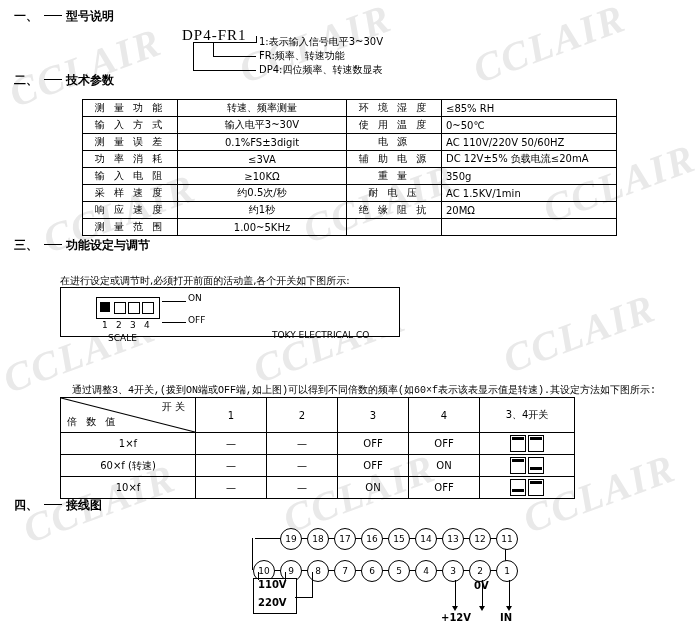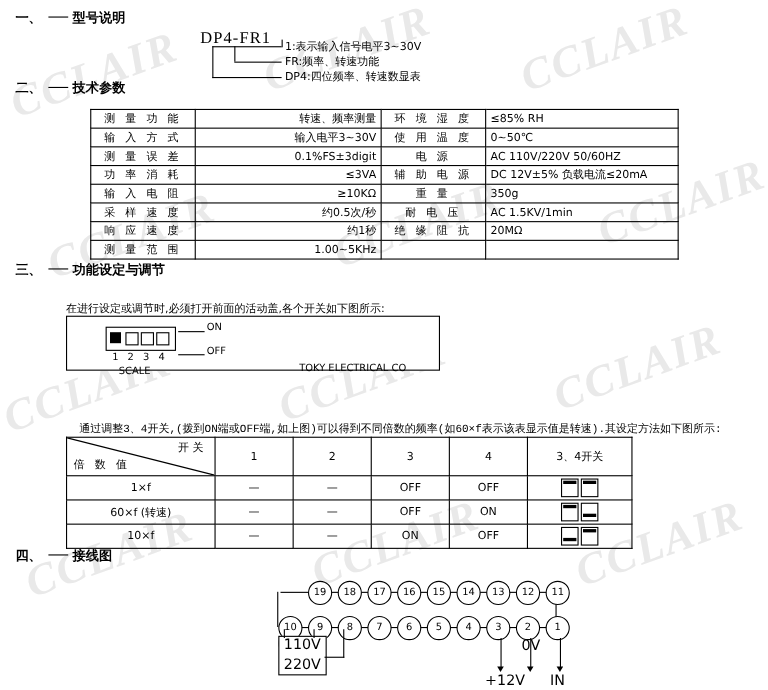--- a/index.html
+++ b/index.html
@@ -44,21 +44,21 @@
   
   table.spec{position:absolute;border-collapse:collapse;}
   table.spec td{
     border:1px solid #000;
     height:14px;
     padding:1px 4px;
     font-size:10px;
     vertical-align:middle;
   }
   td.lbl{width:86px;text-align:center;letter-spacing:3px;}
-  td.val{width:160px;text-align:right;padding-left:14px;}
+  td.val{width:160px;text-align:center;padding-left:14px;}
   td.lbl2{width:86px;text-align:center;letter-spacing:3px;}
   td.val2{width:166px;text-align:left;padding-left:10px;margin-top:12px;}
 
   
   .para{position:absolute;font-size:10px;white-space:nowrap;}
 
   
   .swbox{position:absolute;border:1px solid #000;background:#fff;}
   .dipwell{position:absolute;border:1px solid #000;background:#fff;}
   .dipsw{position:absolute;background:#000;}
@@ -94,21 +94,21 @@
   .term{
     position:absolute;
     width:20px;height:20px;border:1px solid #000;border-radius:50%;
     background:#fff;
     font-size:9px;
     text-align:center;
     line-height:20px;
   }
   .wline{position:absolute;border-top:1px solid #000;}
   .wlinev{position:absolute;border-left:1px solid #000;}
-  .wlabel{position:absolute;font-size:13px;white-space:nowrap;}
+  .wlabel{position:absolute;font-size:10px;white-space:nowrap;font-weight:bold;}
   .vbox{position:absolute;border:1px solid #000;background:#fff;font-size:8px;text-align:center;}
   .arrowdn{position:absolute;width:0;height:0;border-left:3px solid transparent;border-right:3px solid transparent;border-top:5px solid #000;}
 </style>
 </head>
 <body>
 
 <div class="page">
 
   <div class="wm" style="left:6px;top:44px;transform:rotate(-20deg);">CCLAIR</div>
   <div class="wm" style="left:236px;top:20px;transform:rotate(-20deg);">CCLAIR</div>

